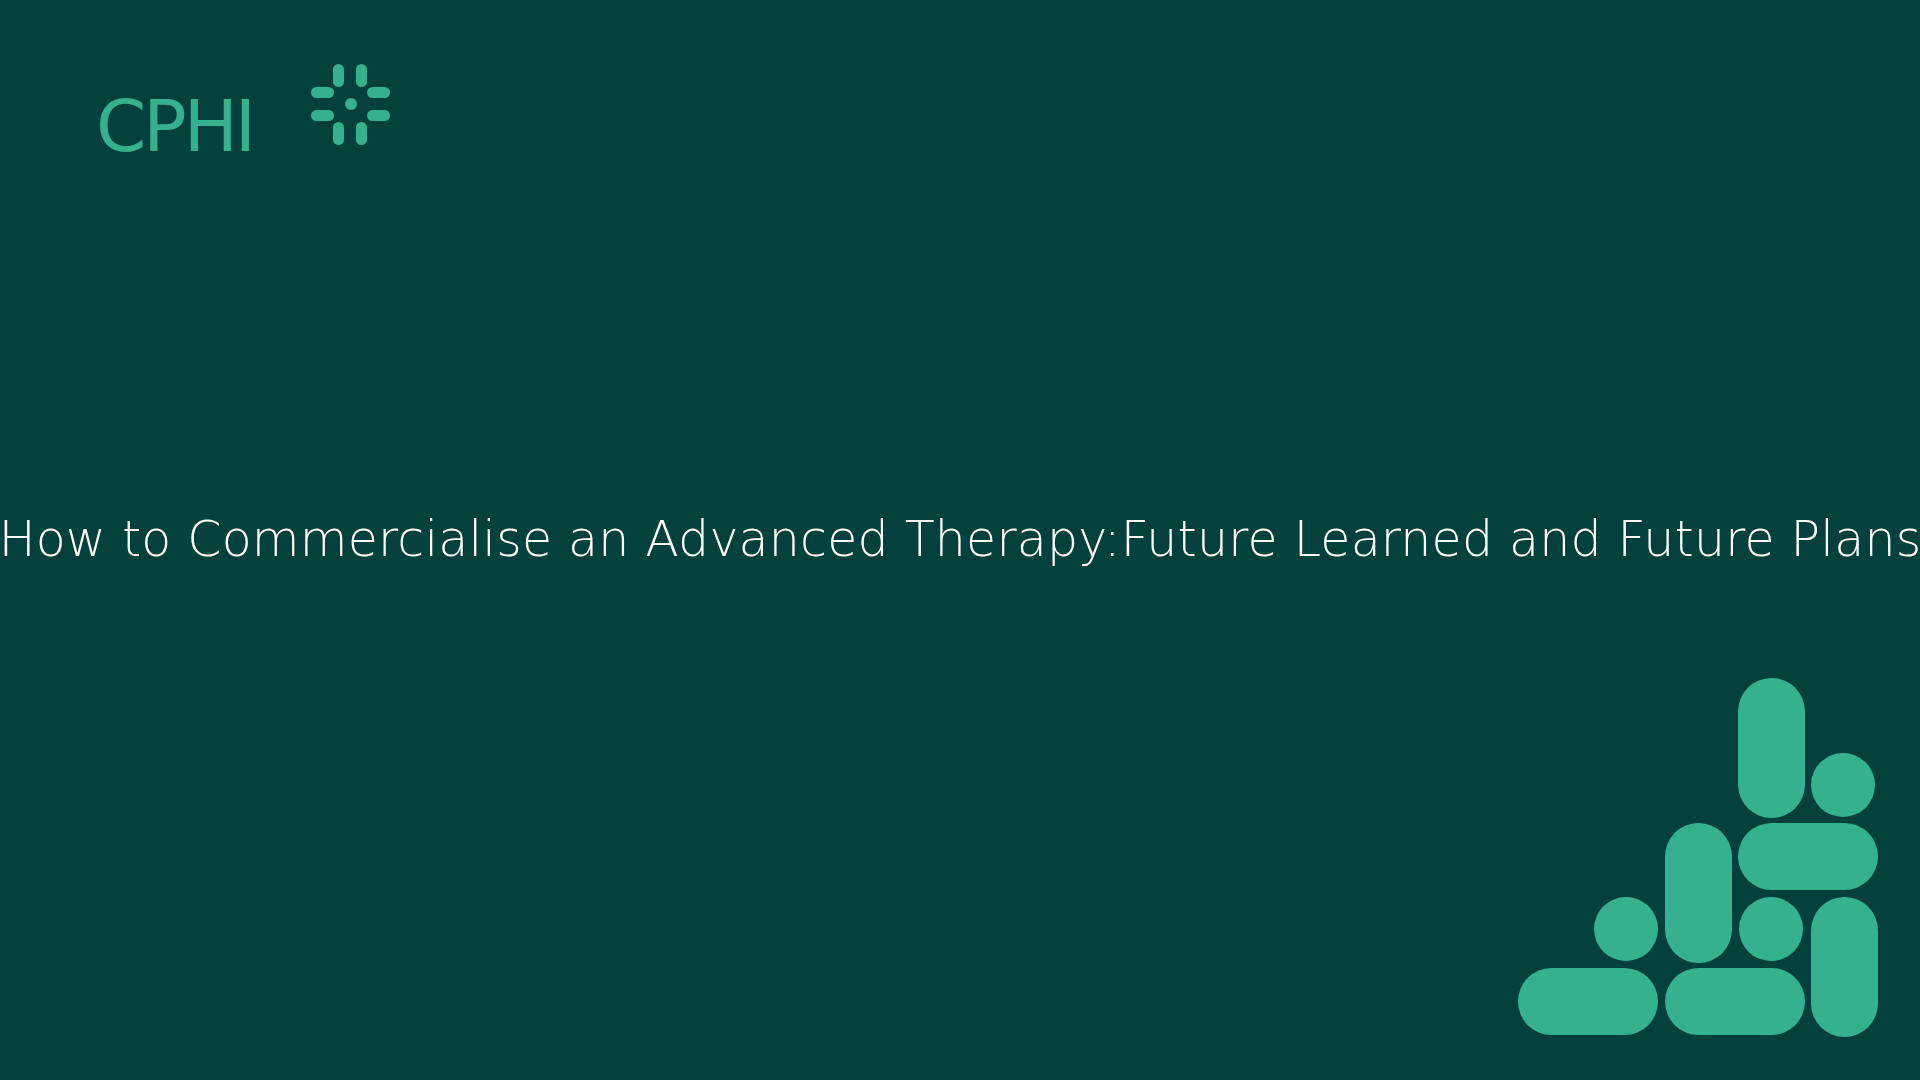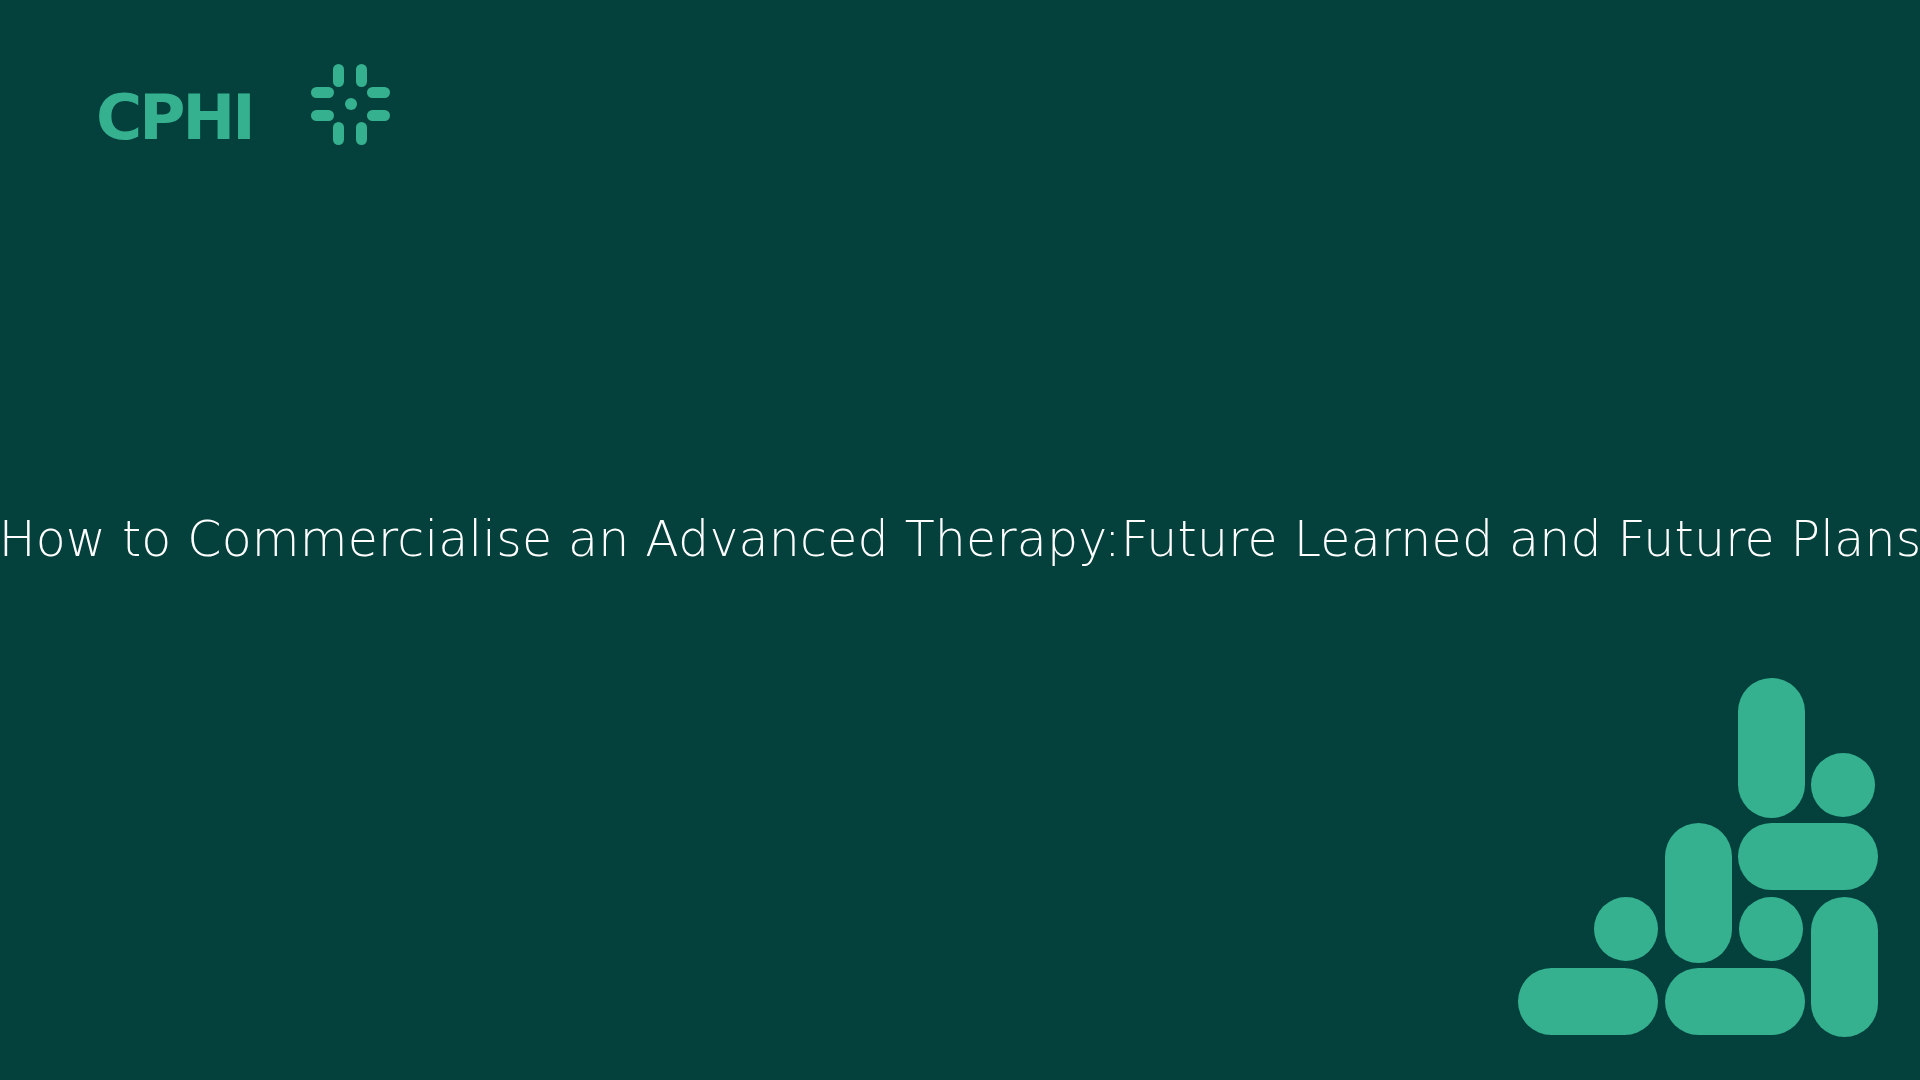--- a/index.html
+++ b/index.html
@@ -23,24 +23,24 @@
   #logo {
     position: absolute;
     left: 96px;
     top: 58px;
     width: 310px;
     height: 120px;
   }
   #logo-wordmark {
     position: absolute;
     left: 0;
-    top: 14px;
+    top: 22px;
     font-family: "DejaVu Sans", sans-serif;
-    font-weight: 700;
-    font-size: 63px;
+    font-weight: 400;
+    font-size: 72px;
     line-height: 92px;
     letter-spacing: -3px;
     color: #35b190;
     white-space: nowrap;
   }
   #logo-mark {
     position: absolute;
     left: 215px;
     top: 6px;
     width: 82px;

